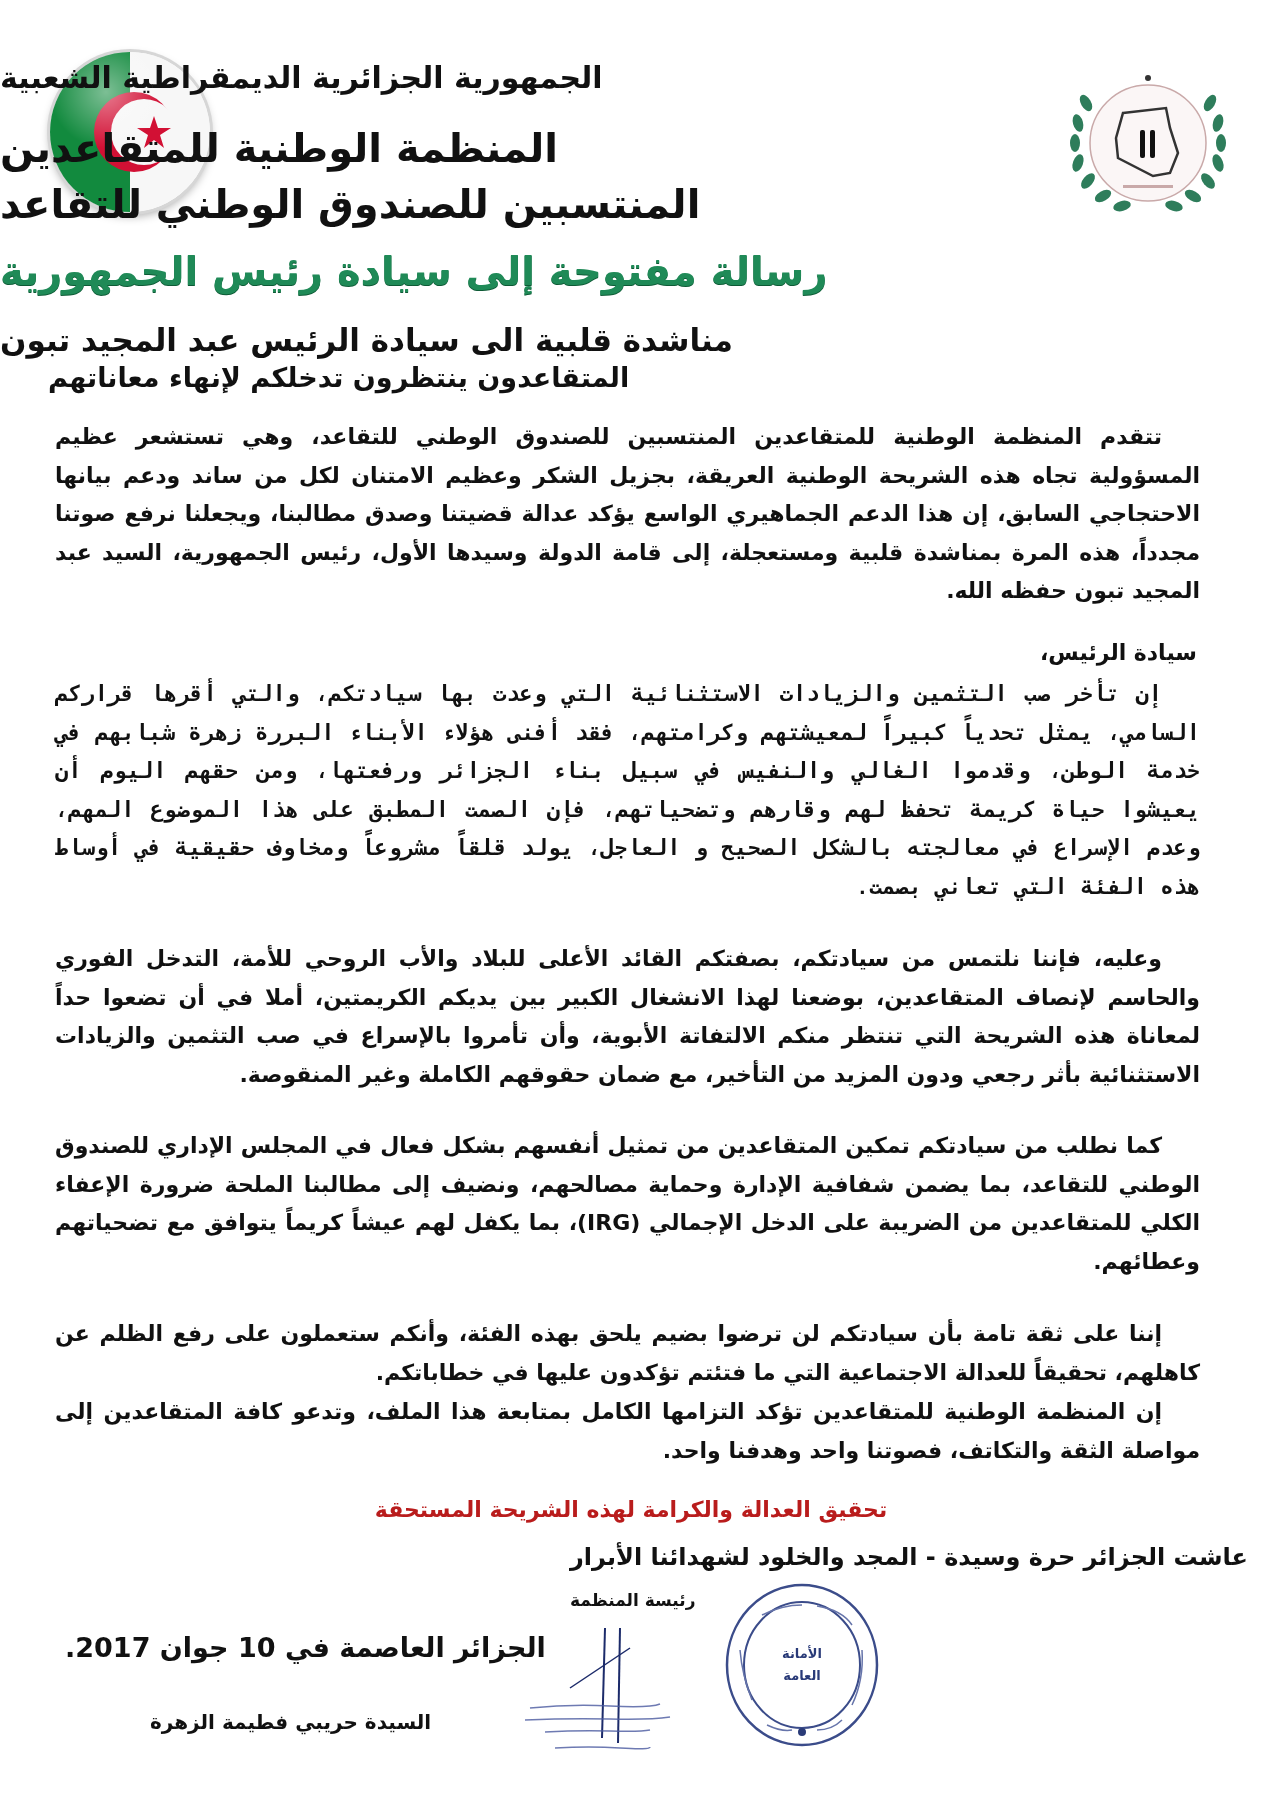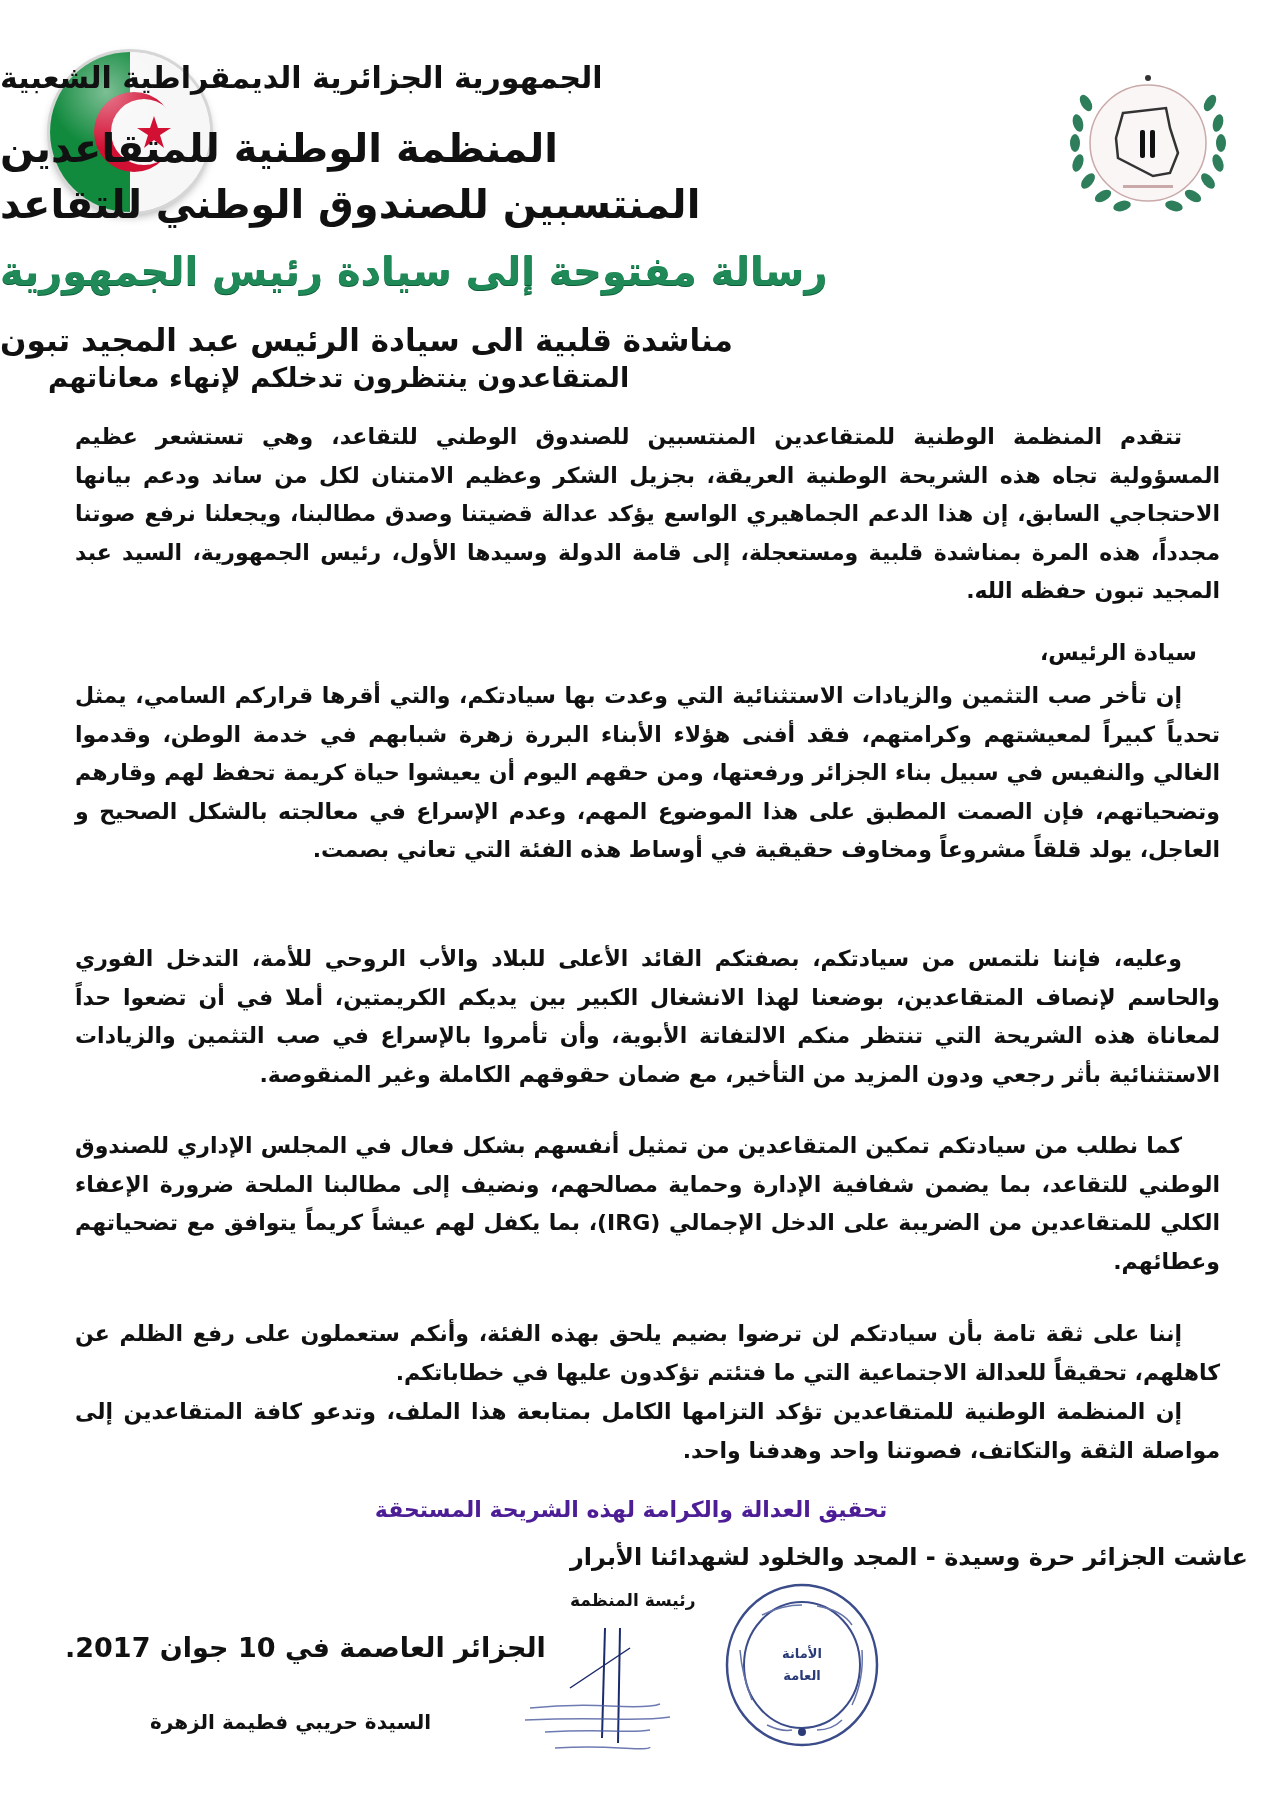--- a/index.html
+++ b/index.html
@@ -17,28 +17,28 @@
   .h2 { top:122px; font-size:40px; line-height:52px; }
   .h2b { top:178px; font-size:40px; line-height:52px; }
   .title { top:248px; font-size:40px; font-weight:bold; color:#1f8a57;
            text-shadow:0 1px 0 #0d5a35; }
   .sub1 { top:322px; font-size:31px; }
   .sub2 { top:362px; font-size:27px;padding-left:48px; }
   .body { left:55px; width:1145px; font-size:22px; font-weight:bold;
           line-height:38.5px; text-align:justify; text-align-last:right; }
   .p1 { top:418px; }
   .salut { top:640px; font-size:22px; font-weight:bold; right:65px; left:auto; width:auto; }
-  .p2 { top:677px; }
+  .p2 { top:677px;font-family:Liberation Mono, monospace; }
   .p3 { top:940px; }
   .p4 { top:1127px; }
   .p5 { top:1315px; }
   .p6 { top:1393px; }
-  .indent { text-indent:38px;margin-left:20px; }
+  .indent { text-indent:38px; }
   .slogan { left:0; width:1262px; top:1497px; text-align:center; font-size:22px;
-            font-weight:bold; color:#4c1d95; }
+            font-weight:bold; color:#b91c1c; }
   .motto { left:0; width:1248px; top:1543px; font-size:24px;
            font-weight:bold; }
   .role { left:570px; top:1590px; font-size:17px; font-weight:bold; }
   .place { left:65px; top:1632px; font-size:27px; font-weight:bold; white-space:nowrap; }
   .signer { left:150px; top:1680px; font-size:20px; font-weight:bold; white-space:nowrap;margin-top:30px; }
   .sig { left:510px; top:1618px; width:180px; height:150px; }
   .stamp { left:722px; top:1580px; width:160px; height:170px;text-decoration:underline; }
   .stamp svg, .sig svg { width:100%; height:100%; display:block; }
   .stamp-text { position:absolute; left:0; width:100%; text-align:center; color:#2a3b78;
                 font-size:13px; font-weight:bold; }

